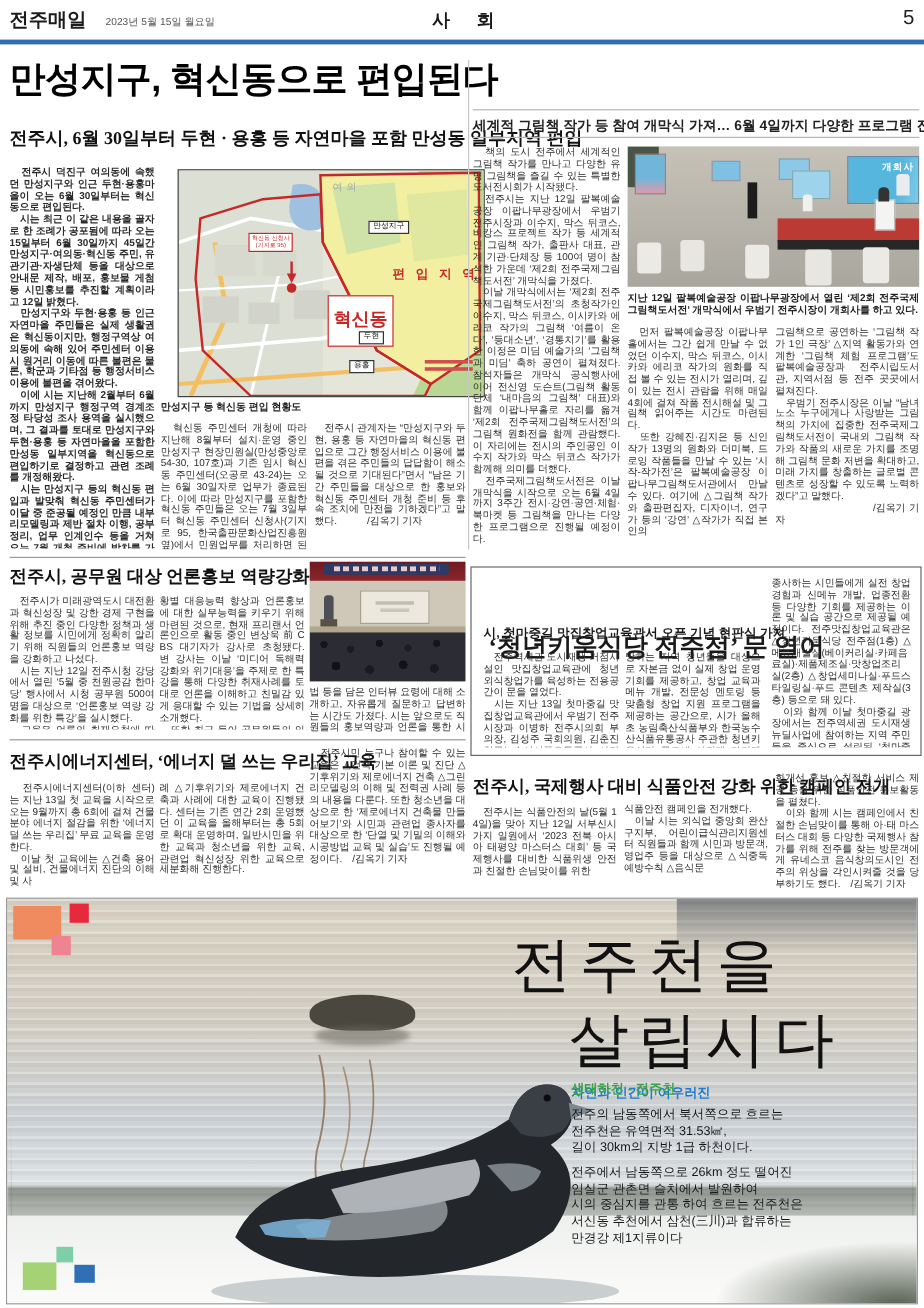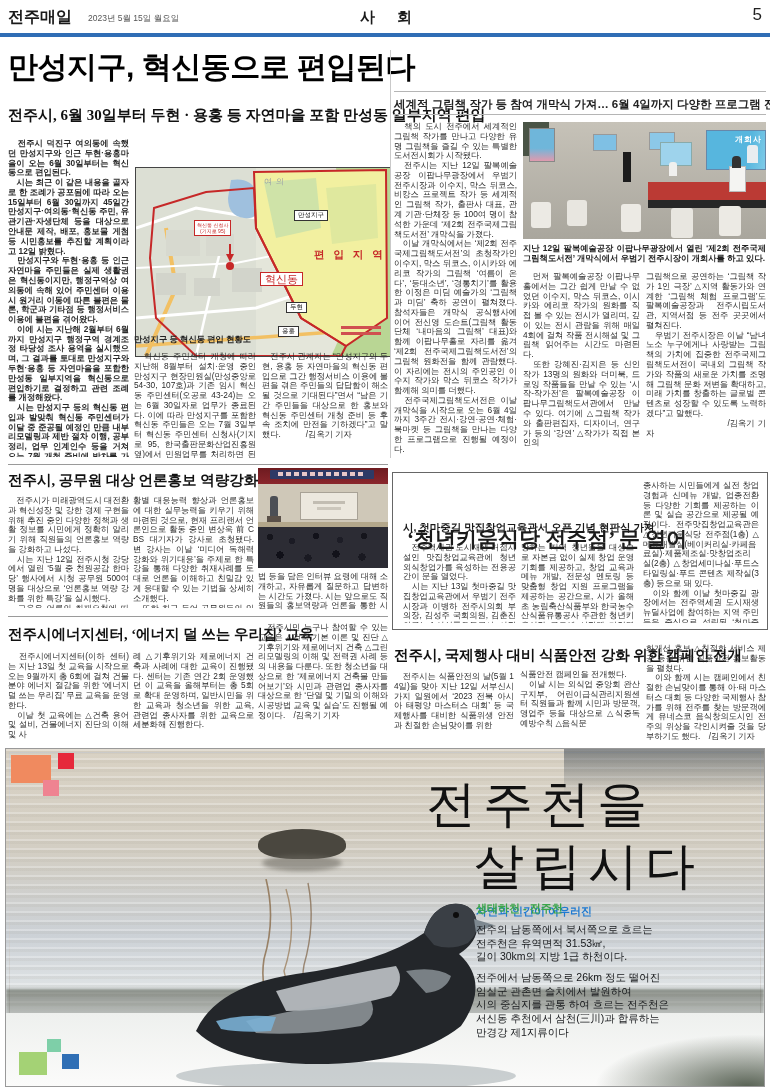--- a/index.html
+++ b/index.html
@@ -19,22 +19,22 @@
   .bf-subhead{font-size:11.5px;font-weight:bold;color:#222;white-space:nowrap;}
   .bodycol{font-size:8.3px;line-height:1.18;text-align:justify;color:#2a2a2a;
            white-space:pre-line;overflow:hidden;word-break:break-all;}
   .caption{font-size:8.3px;line-height:1.25;color:#222;font-weight:bold;text-align:justify;word-break:break-all;}
   .hrule{background:#9a9a9a;height:1px;}
   .vrule{background:#c9c9c9;width:1px;}
   
   .map-frame{border:1px solid #444;background:#e6e8dc;overflow:hidden;}
   .map-label-box{position:absolute;background:#fff;border:1px solid #333;font-size:6.5px;
                  padding:1px 3px;color:#111;line-height:1;white-space:nowrap;}
-  .map-label-red{position:absolute;background:#fff;border:1.5px solid #c62828;font-size:11px;font-weight:normal;
-                 padding:0 4px;color:#c62828;line-height:1.1;white-space:nowrap;}
+  .map-label-red{position:absolute;background:#fff;border:1.5px solid #c62828;font-size:15px;font-weight:bold;
+                 padding:12px 4px;color:#c62828;line-height:1.1;white-space:nowrap;}
   .map-red-text{position:absolute;color:#c62828;font-weight:bold;font-size:10.5px;letter-spacing:3px;white-space:nowrap;}
   .map-anno{position:absolute;background:#fff;border:1px solid #c62828;color:#c62828;
             font-size:5px;line-height:1.2;padding:1px 2px;text-align:center;white-space:pre-line;}
   .map-faint{position:absolute;color:#9aa0a8;font-size:8px;letter-spacing:4px;white-space:nowrap;}
   
   .photo{overflow:hidden;position:absolute;}
   .box-article{position:absolute;border:1px solid #666;background:#fff;}
   
   .ad-box{position:absolute;border:1px solid #999;outline:1px solid #cfcfcf;outline-offset:-5px;overflow:hidden;}
   .ad-title{font-family:"Liberation Serif","DejaVu Serif",serif;font-size:50px;color:#111;
@@ -56,21 +56,21 @@
 
   <div class="abs main-headline" style="left:8px;top:50px;">만성지구, 혁신동으로 편입된다</div>
   <div class="abs serif sub-headline" style="left:8px;top:106px;">전주시, 6월 30일부터 두현 · 용홍 등 자연마을 포함 만성동 일부지역 편입</div>
 
   <div class="abs bodycol" style="left:8px;top:139px;width:121px;height:318px;font-weight:bold;">　전주시 덕진구 여의동에 속했던 만성지구와 인근 두현·용홍마을이 오는 6월 30일부터는 혁신동으로 편입된다.
 　시는 최근 이 같은 내용을 골자로 한 조례가 공포됨에 따라 오는 15일부터 6월 30일까지 45일간 만성지구·여의동·혁신동 주민, 유관기관·자생단체 등을 대상으로 안내문 제작, 배포, 홍보물 게첨 등 시민홍보를 추진할 계획이라고 12일 밝혔다.
 　만성지구와 두현·용홍 등 인근 자연마을 주민들은 실제 생활권은 혁신동이지만, 행정구역상 여의동에 속해 있어 주민센터 이용 시 원거리 이동에 따른 불편은 물론, 학군과 기타점 등 행정서비스 이용에 불편을 겪어왔다.
 　이에 시는 지난해 2월부터 6월까지 만성지구 행정구역 경계조정 타당성 조사 용역을 실시했으며, 그 결과를 토대로 만성지구와 두현·용홍 등 자연마을을 포함한 만성동 일부지역을 혁신동으로 편입하기로 결정하고 관련 조례를 개정해왔다.
 　시는 만성지구 등의 혁신동 편입과 발맞춰 혁신동 주민센터가 이달 중 준공될 예정인 만큼 내부 리모델링과 제반 절차 이행, 공부정리, 업무 인계인수 등을 거쳐 오는 7월 개청 준비에 박차를 가할 계획이다.</div>
 
-  <div class="abs map-frame" style="left:135px;top:141px;width:254px;height:188px;margin-top:26px;">
+  <div class="abs map-frame" style="left:148px;top:141px;width:254px;height:188px;">
     <svg width="254" height="188" viewBox="0 0 254 188">
       <rect x="0" y="0" width="254" height="188" fill="#e4e6da"></rect>
       <rect x="0" y="0" width="120" height="188" fill="#dcdfd4"></rect>
 
       <path d="M0,60 L60,40 L120,50" stroke="#ffffff" stroke-width="3" fill="none"></path>
       <path d="M10,188 L40,120 L30,60" stroke="#f2c063" stroke-width="4" fill="none"></path>
       <path d="M0,150 L120,140 L180,120" stroke="#ffffff" stroke-width="3" fill="none"></path>
       <path d="M60,188 L80,100 L90,60" stroke="#ffffff" stroke-width="2.5" fill="none"></path>
       <path d="M0,100 L100,95 L150,85" stroke="#ffffff" stroke-width="2" fill="none"></path>
       <path d="M0,178 L254,160" stroke="#f2c063" stroke-width="3.5" fill="none"></path>
@@ -145,21 +145,21 @@
   <div class="abs bodycol" style="left:133px;top:496px;width:121px;height:112px;">황별 대응능력 향상과 언론홍보에 대한 실무능력을 키우기 위해 마련된 것으로, 현재 프리랜서 언론인으로 활동 중인 변상욱 前 CBS 대기자가 강사로 초청됐다. 변 강사는 이날 ‘미디어 독해력 강화와 위기대응’을 주제로 한 특강을 통해 다양한 취재사례를 토대로 언론을 이해하고 친밀감 있게 응대할 수 있는 기법을 상세히 소개했다.
 　또한 최근 들어 공무원들의 인터뷰가 늘어나고 있는 상황에서 인터뷰 방</div>
   <div class="abs bodycol" style="left:258px;top:572px;width:130px;height:38px;">법 등을 담은 인터뷰 요령에 대해 소개하고, 자유롭게 질문하고 답변하는 시간도 가졌다. 시는 앞으로도 직원들의 홍보역량과 언론을 통한 시민과의 소통을 강화하기 위해 꾸준히 홍보교육을 마련할 계획이다.　/김옥기 기자</div>
 
   <div class="abs hrule" style="left:8px;top:616px;width:380px;"></div>
 
   <div class="abs serif sec-headline" style="left:8px;top:625px;">전주시에너지센터, ‘에너지 덜 쓰는 우리집’ 교육</div>
   <div class="abs bodycol" style="left:258px;top:623px;width:130px;height:116px;">　전주시민 누구나 참여할 수 있는 교육은 △건축 기본 이론 및 진단 △기후위기와 제로에너지 건축 △그린리모델링의 이해 및 전력권 사례 등의 내용을 다룬다. 또한 청소년을 대상으로 한 ‘제로에너지 건축물 만들어보기’와 시민과 관련업 종사자를 대상으로 한 ‘단열 및 기밀의 이해와 시공방법 교육 및 실습’도 진행될 예정이다.　/김옥기 기자</div>
   <div class="abs bodycol" style="left:8px;top:652px;width:121px;height:88px;">　전주시에너지센터(이하 센터)는 지난 13일 첫 교육을 시작으로 오는 9월까지 총 6회에 걸쳐 건물분야 에너지 절감을 위한 ‘에너지 덜 쓰는 우리집’ 무료 교육을 운영한다.
 　이날 첫 교육에는 △건축 용어 및 설비, 건물에너지 진단의 이해 및 사</div>
-  <div class="abs bodycol" style="left:133px;top:652px;width:121px;height:88px;">례 △기후위기와 제로에너지 건축과 사례에 대한 교육이 진행됐다. 센터는 기존 연간 2회 운영했던 이 교육을 올해부터는 총 5회로 확대 운영하며, 일반시민을 위한 교육과 청소년을 위한 교육, 관련업 종사자를 위한 교육으로 세분화해 진행한다.</div>
+  <div class="abs bodycol" style="left:133px;top:652px;width:121px;height:88px;">례 △기후위기와 제로에너지 건축과 사례에 대한 교육이 진행됐다. 센터는 기존 연간 2회 운영했던 이 교육을 올해부터는 총 5회로 확대 운영하며, 일반시민을 위한 교육과 청소년을 위한 교육, 관련업 혁신성장 위한 교육으로 세분화해 진행한다.</div>
 
   <div class="abs hrule" style="left:394px;top:91px;width:372px;background:#b5b5b5;"></div>
   <div class="abs bf-subhead" style="left:394px;top:97px;">세계적 그림책 작가 등 참여 개막식 가져… 6월 4일까지 다양한 프로그램 진행</div>
   <div class="abs hrule" style="left:394px;top:114px;width:372px;background:#b5b5b5;"></div>
 
   <div class="abs bodycol" style="left:394px;top:122px;width:123px;height:336px;">　책의 도시 전주에서 세계적인 그림책 작가를 만나고 다양한 유명 그림책을 즐길 수 있는 특별한 도서전시회가 시작됐다.
 　전주시는 지난 12일 팔복예술공장 이팝나무광장에서 우범기 전주시장과 이수지, 막스 뒤코스, 비캉스 프로젝트 작가 등 세계적인 그림책 작가, 출판사 대표, 관계 기관·단체장 등 100여 명이 참석한 가운데 ‘제2회 전주국제그림책도서전’ 개막식을 가졌다.
 　이날 개막식에서는 ‘제2회 전주국제그림책도서전’의 초청작가인 이수지, 막스 뒤코스, 이시카와 에리코 작가의 그림책 ‘여름이 온다’, ‘등대소년’, ‘경통치기’를 활용한 이정은 미딤 예술가의 ‘그림책과 미딤’ 축하 공연이 펼쳐졌다. 참석자들은 개막식 공식행사에 이어 전신영 도슨트(그림책 활동단체 ‘내마음의 그림책’ 대표)와 함께 이팝나무홀로 자리를 옮겨 ‘제2회 전주국제그림책도서전’의 그림책 원화전을 함께 관람했다. 이 자리에는 전시의 주인공인 이수지 작가와 막스 뒤코스 작가가 함께해 의미를 더했다.
 　전주국제그림책도서전은 이날 개막식을 시작으로 오는 6월 4일까지 3주간 전시·강연·공연·체험·북마켓 등 그림책을 만나는 다양한 프로그램으로 진행될 예정이다.</div>
 

